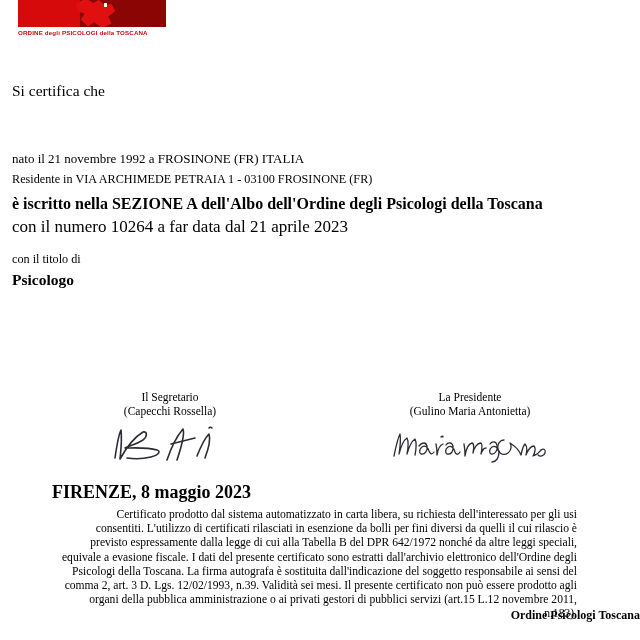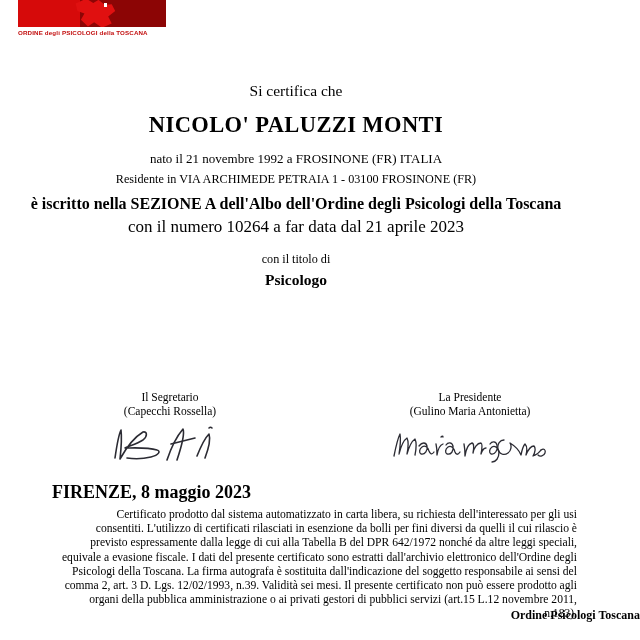--- a/index.html
+++ b/index.html
@@ -79,23 +79,22 @@
     font-size: 6.2px;
     font-weight: bold;
     letter-spacing: 0.15px;
     color: #c20d0d;
     white-space: nowrap;
   }
 
   
   .centered {
     position: absolute;
-    left: 4px;
+    left: 12px;
     width: 584px;
-    text-align: center;
   }
 
   .line-certifica { top: 82px;  font-size: 15.5px; }
   .line-name      { top: 112px; font-size: 22.5px; font-weight: bold; letter-spacing: 0.4px; }
   .line-born      { top: 151px; font-size: 13px; font-family: Liberation Serif, serif; }
   .line-resident  { top: 172px; font-size: 12.2px; }
   .line-section   { top: 195px; font-size: 16px; font-weight: bold; }
   .line-number    { top: 217px; font-size: 17px; }
   .line-title-lbl { top: 252px; font-size: 12.2px; }
   .line-title-val { top: 271px; font-size: 15.5px; font-weight: bold; }
@@ -170,21 +169,20 @@
       <div class="field-left"></div>
       <div class="field-right"></div>
       <div class="map-shape"></div>
       <div class="map-dot"></div>
     </div>
     <div class="logo-caption">ORDINE degli PSICOLOGI della TOSCANA</div>
   </div>
 
   <div class="centered line-certifica">Si certifica che</div>
 
-  <div class="centered line-name">NICOLO' PALUZZI MONTI</div>
 
   <div class="centered line-born">nato il 21 novembre 1992 a FROSINONE (FR) ITALIA</div>
 
   <div class="centered line-resident">Residente in VIA ARCHIMEDE PETRAIA 1 - 03100 FROSINONE (FR)</div>
 
   <div class="centered line-section">è iscritto nella SEZIONE A dell'Albo dell'Ordine degli Psicologi della Toscana</div>
 
   <div class="centered line-number">con il numero 10264 a far data dal 21 aprile 2023</div>
 
   <div class="centered line-title-val">Psicologo</div>

